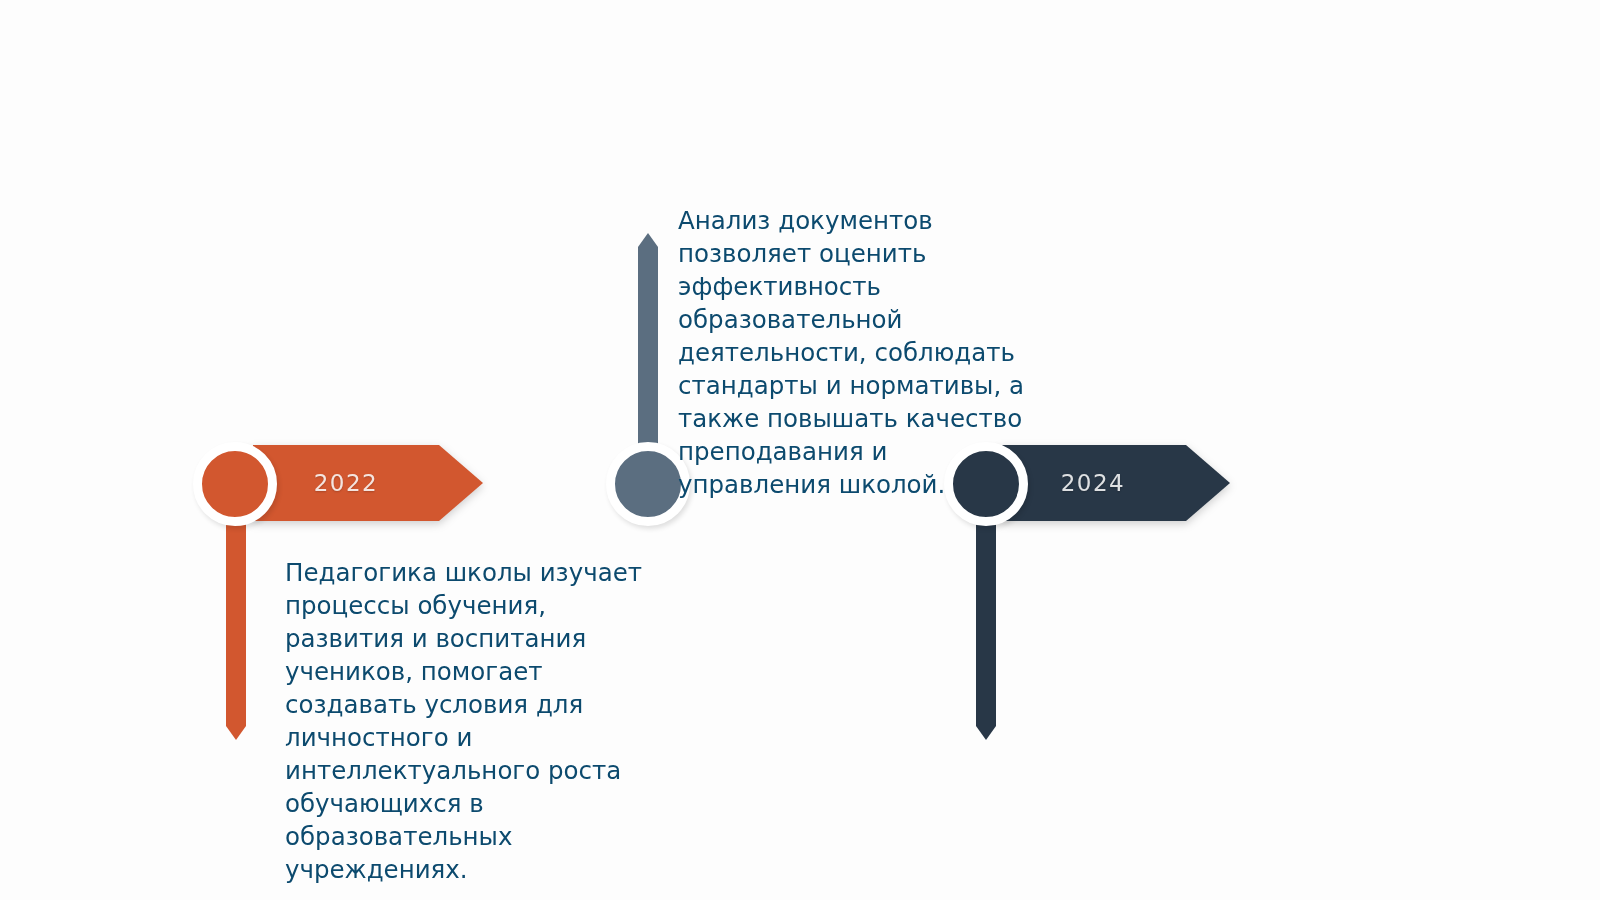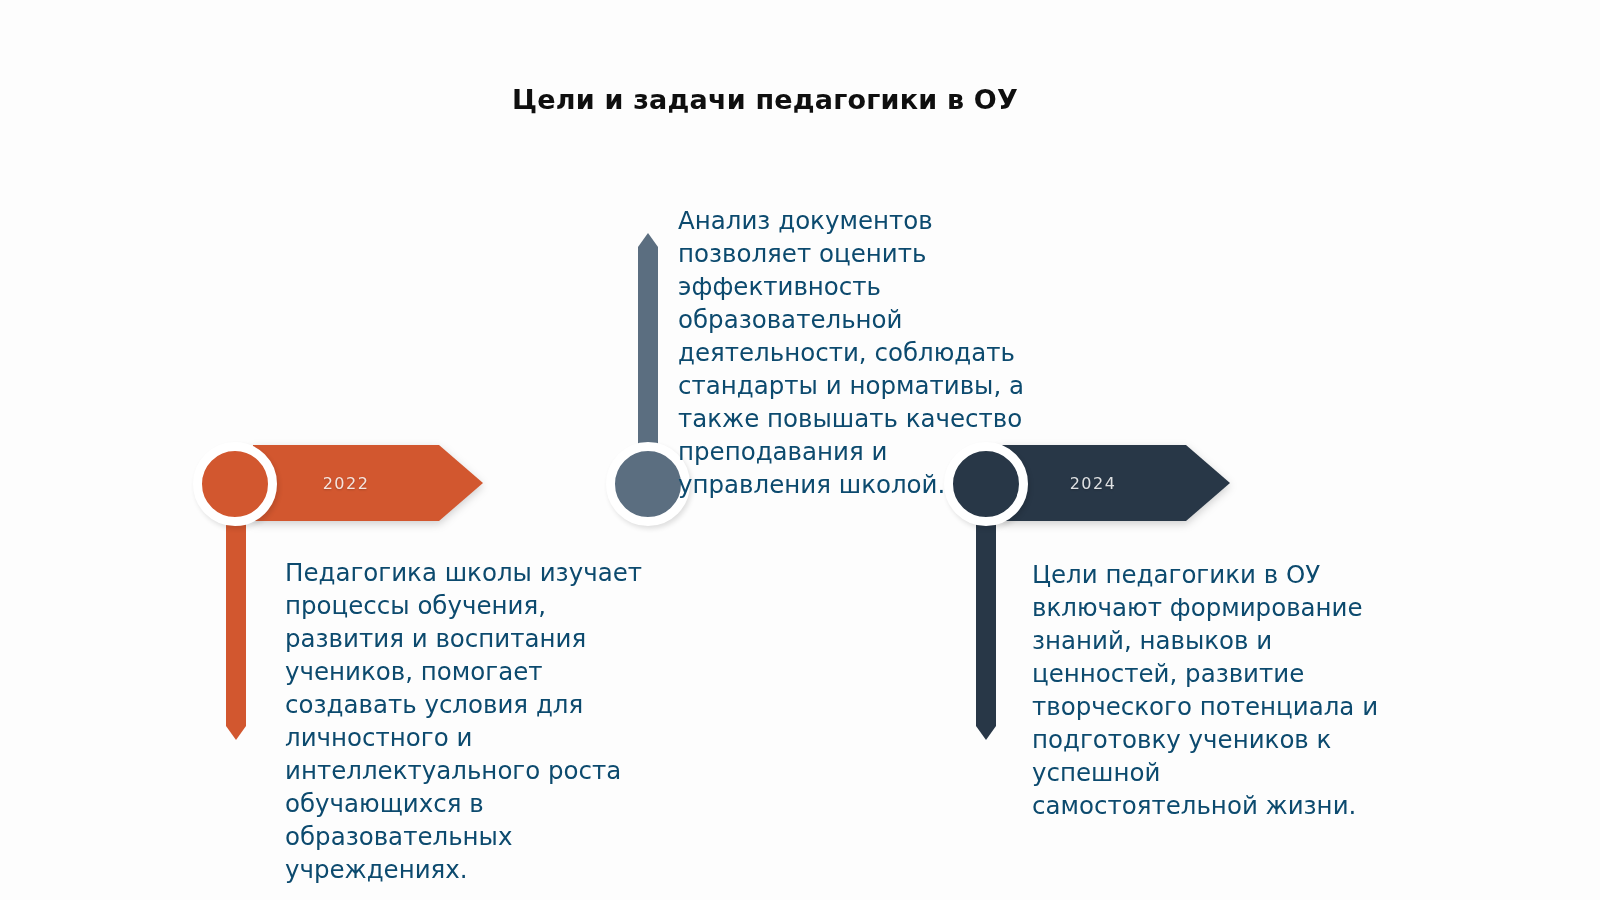--- a/index.html
+++ b/index.html
@@ -66,21 +66,21 @@
     background: var(--c);
     clip-path: polygon(0 0, calc(100% - 44px) 0, 100% 50%, calc(100% - 44px) 100%, 0 100%);
     display: flex;
     align-items: center;
     justify-content: center;
     padding-right: 44px;
     box-sizing: border-box;
   }
   .year {
     color: rgba(255,255,255,0.85);
-    font-size: 16px;
+    font-size: 23px;
     letter-spacing: 1.5px;
     text-shadow: 0 1px 2px rgba(0,0,0,0.2);
   }
 
   .desc {
     position: absolute;
     z-index: 4;
     font-size: 24.5px;
     line-height: 33px;
     color: #0c4a6e;
@@ -103,21 +103,20 @@
   .m3 .stem        { left: 976px;  top: 518px; height: 222px; }
   .m3 .dot         { left: 944px;  top: 442px; }
   .m3 .banner-wrap { left: 1000px; top: 445px; }
   .m3 .desc        { left: 1032px; top: 558px; width: 370px; }
 </style>
 </head>
 <body>
 
 <div class="canvas">
 
-  <div class="title">Цели и задачи педагогики в ОУ</div>
 
   <div class="milestone m1" style="--c: #d2572f;">
     <div class="stem stem-down"></div>
     <div class="dot"></div>
     <div class="banner-wrap">
       <div class="banner">
         <span class="year">2022</span>
       </div>
     </div>
     <div class="desc">Педагогика школы изучает
@@ -147,23 +146,15 @@
   </div>
 
   <div class="milestone m3" style="--c: #283747;">
     <div class="stem stem-down"></div>
     <div class="dot"></div>
     <div class="banner-wrap">
       <div class="banner">
         <span class="year">2024</span>
       </div>
     </div>
-    <div class="desc">Цели педагогики в ОУ
-включают формирование
-знаний, навыков и
-ценностей, развитие
-творческого потенциала и
-подготовку учеников к
-успешной
-самостоятельной жизни.</div>
   </div>
 
 </div>
 
 </body></html>

